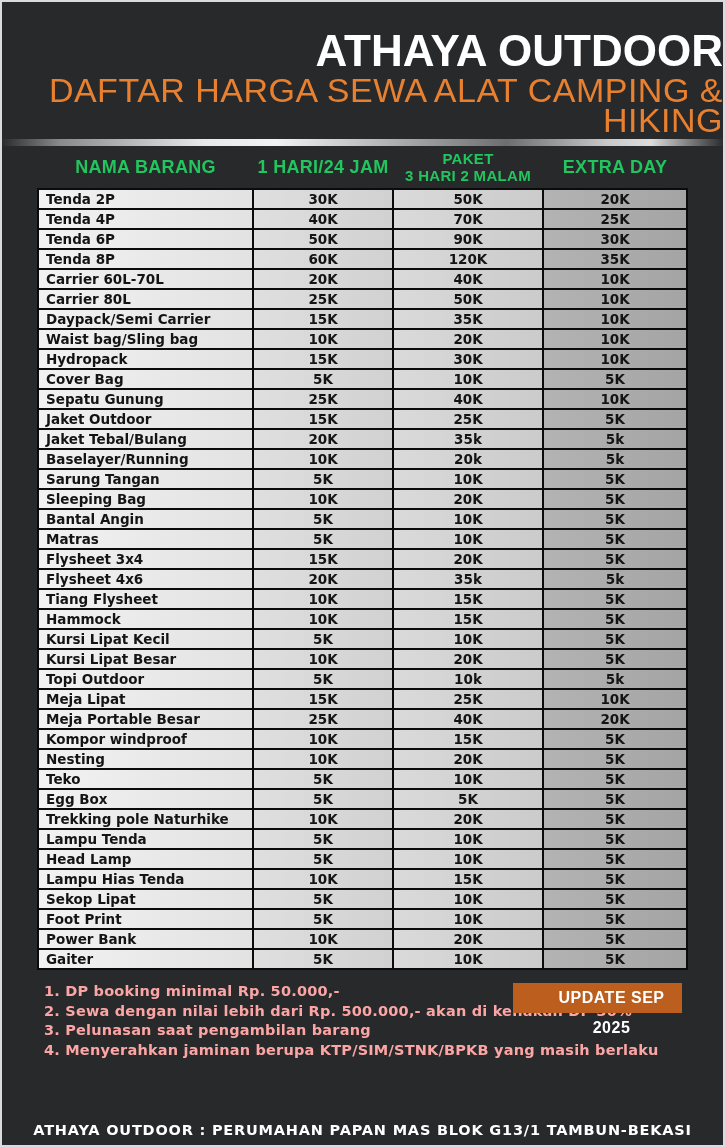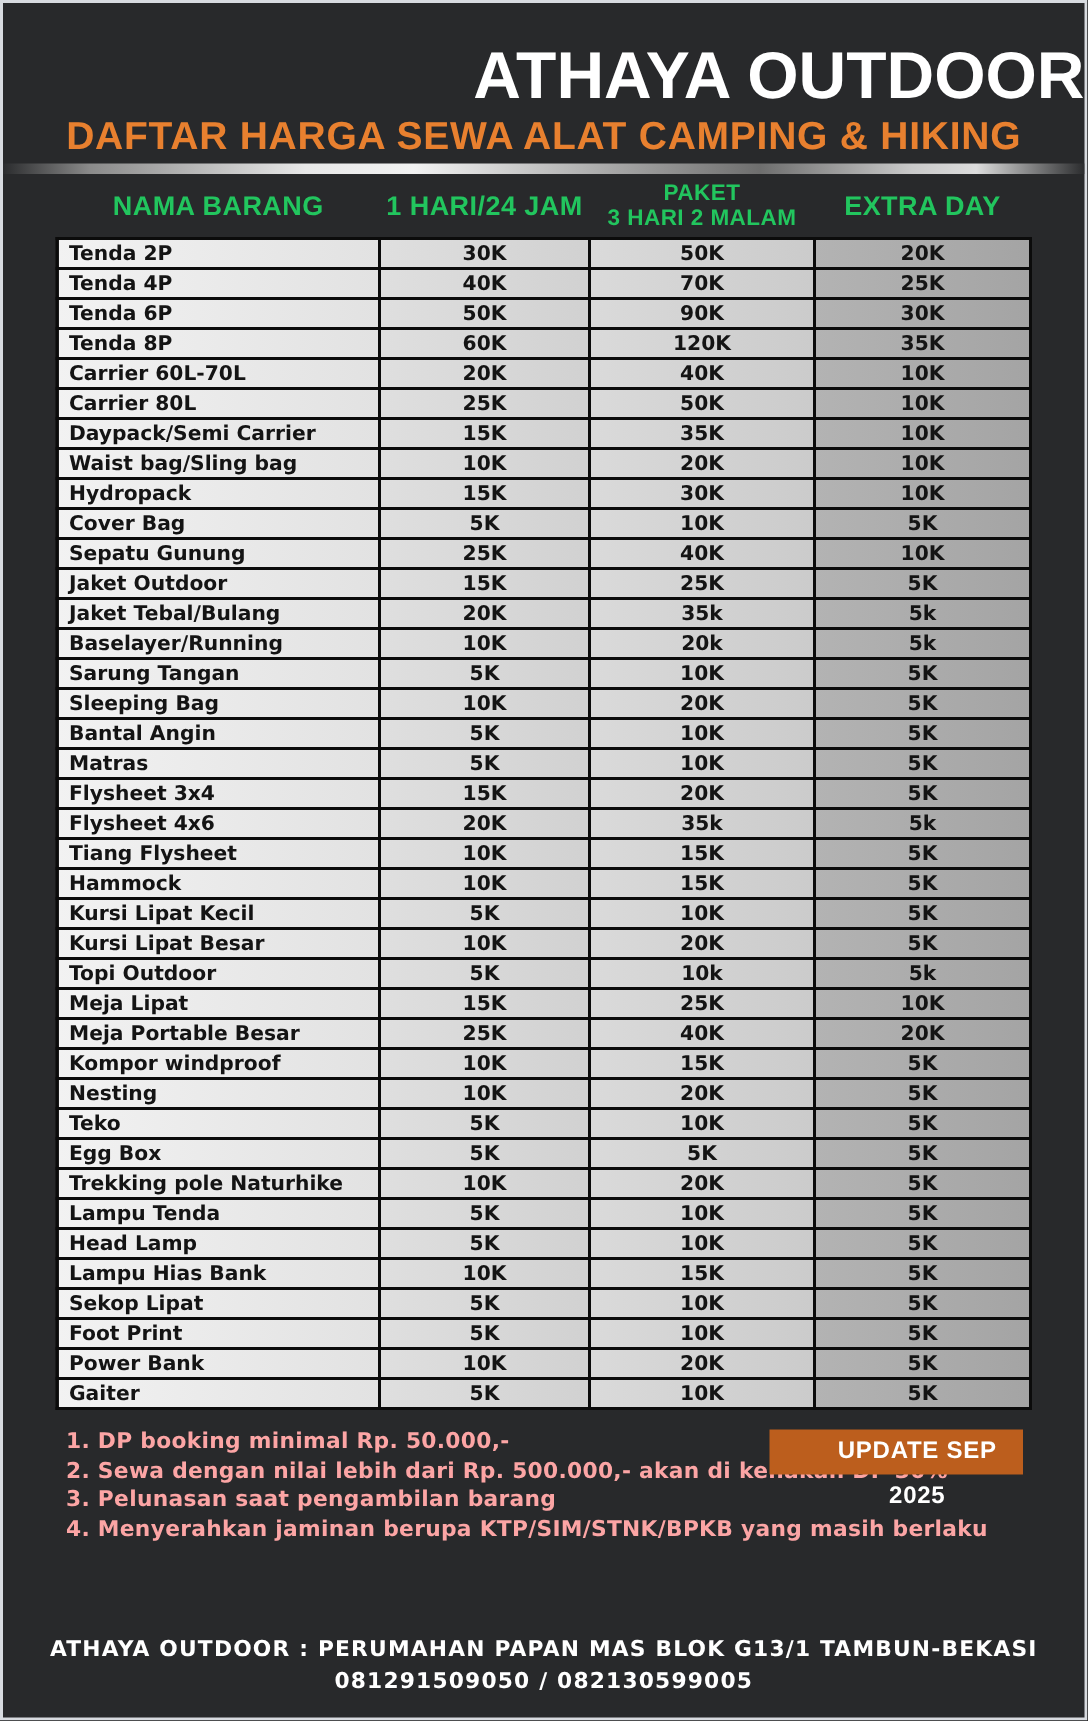--- a/index.html
+++ b/index.html
@@ -16,25 +16,25 @@
     margin-top:25px;
     text-align:right;
     color:#ffffff;
     font-family:"Liberation Sans", sans-serif;
     font-weight:bold;
     font-size:44px;
     line-height:48px;
     letter-spacing:0px;
   }
   .subtitle {
-    text-align:center;
+    text-align:right;
     color:#e8802f;
     font-family:"Liberation Sans", sans-serif;
-    font-weight:bold;
-    font-size:26px;
+    font-weight:normal;
+    font-size:34px;
     line-height:30px;
     letter-spacing:0.5px;
   }
   .divider {
     margin-top:4px;
     height:7px;
     background:linear-gradient(90deg,
       #2b2c2e 0%, #8a8a8a 8%, #e8e8e8 28%, #f2f2f2 38%,
       #b9b9b9 52%, #6e6e6e 70%, #c9c9c9 84%, #dcdcdc 90%, #2b2c2e 100%);
   }
@@ -335,21 +335,21 @@
           <td class="col-paket">10K</td>
           <td class="col-extra">5K</td>
         </tr>
         <tr>
           <td class="col-nama">Head Lamp</td>
           <td class="col-hari">5K</td>
           <td class="col-paket">10K</td>
           <td class="col-extra">5K</td>
         </tr>
         <tr>
-          <td class="col-nama">Lampu Hias Bank</td>
+          <td class="col-nama">Lampu Hias Tenda</td>
           <td class="col-hari">10K</td>
           <td class="col-paket">15K</td>
           <td class="col-extra">5K</td>
         </tr>
         <tr>
           <td class="col-nama">Sekop Lipat</td>
           <td class="col-hari">5K</td>
           <td class="col-paket">10K</td>
           <td class="col-extra">5K</td>
         </tr>

